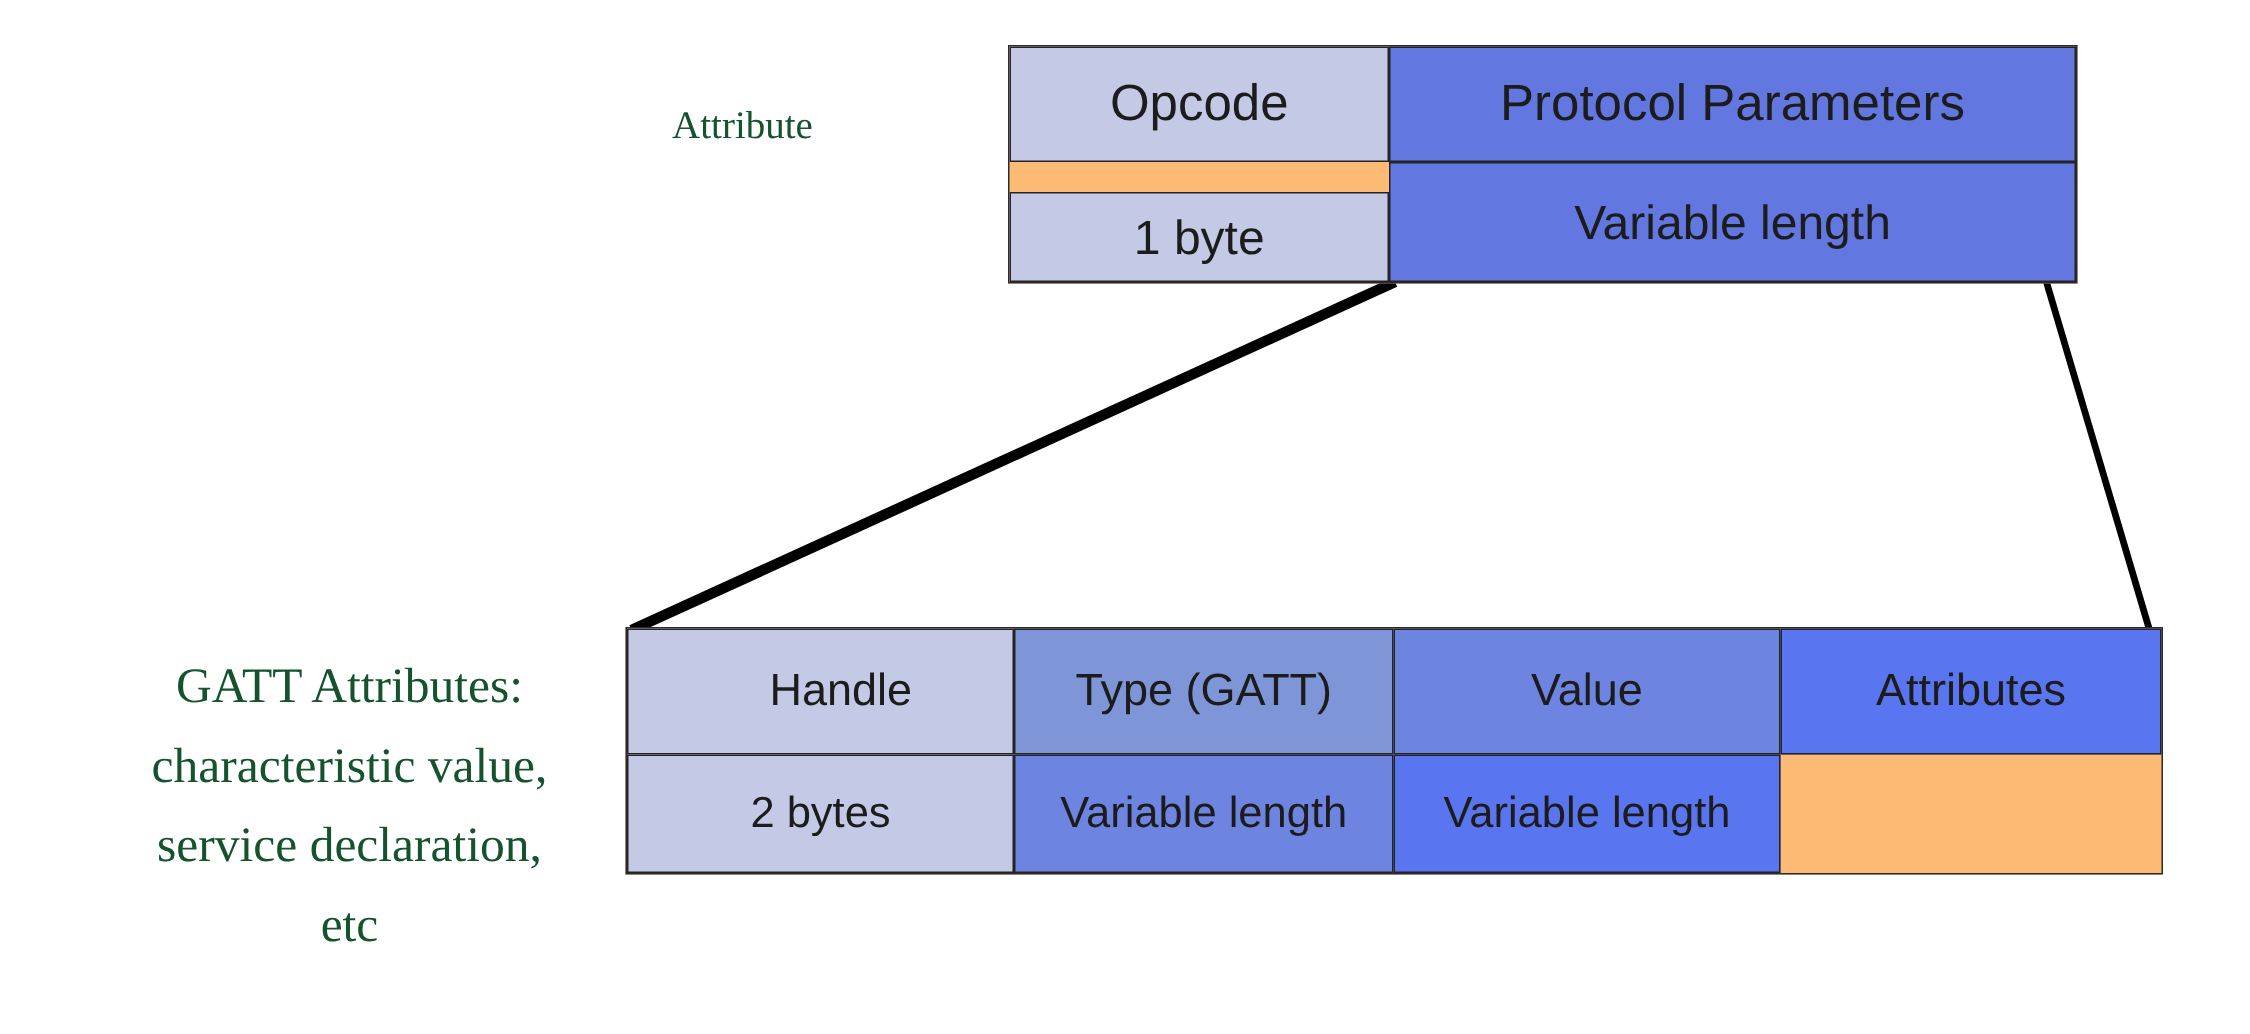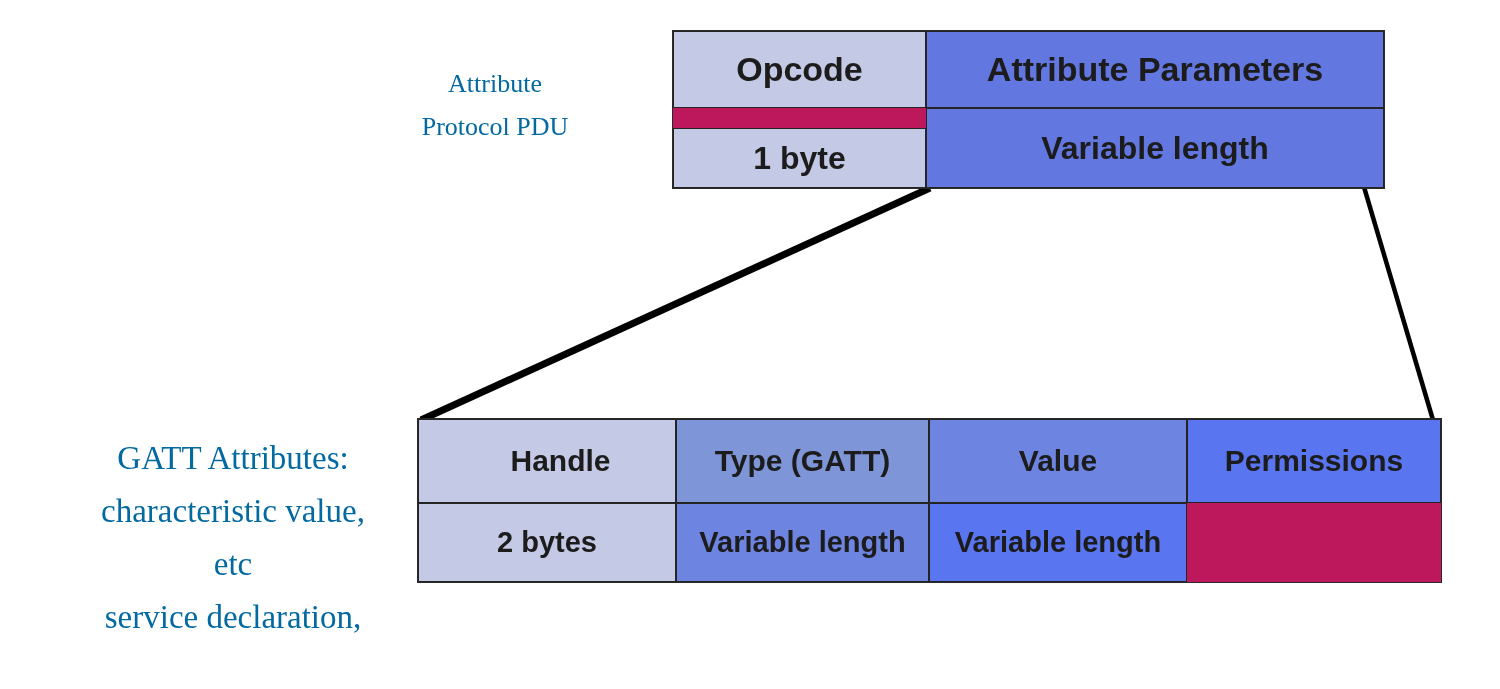--- a/index.html
+++ b/index.html
@@ -19,21 +19,21 @@
   .connector-layer {
     position: absolute;
     left: 0; top: 0;
     width: 1500px; height: 689px;
     z-index: 1;
   }
   
   .serif-label {
     position: absolute;
     font-family: "Liberation Serif", serif;
-    color: #0369a1;
+    color: #14532d;
     text-align: center;
     z-index: 2;
   }
   .pdu-label {
     left: 370px;
     top: 62px;
     width: 250px;
     font-size: 26px;
     line-height: 43px;
   }
@@ -45,22 +45,21 @@
     line-height: 53px;
     padding-left: 24px;
   }
   
   .tbl {
     position: absolute;
     display: grid;
     z-index: 2;
     color: #1c1c1c;
     border: 1px solid #2a2a2a;
-    background: #be185d;
-    font-weight: bold;
+    background: #fdba74;
   }
   .pdu-tbl {
     left: 672px;
     top: 30px;
     grid-template-columns: 253px 458px;
     grid-template-rows: 77px 80px;
   }
   .attr-tbl {
     left: 417px;
     top: 418px;
@@ -86,40 +85,39 @@
 
 <div class="canvas">
 
   <svg class="connector-layer" viewBox="0 0 1500 689" aria-hidden="true">
     <line x1="930" y1="188" x2="421" y2="420" stroke-width="7" stroke="#000000"></line>
     <line x1="1364" y1="187" x2="1433" y2="420" stroke-width="4.5" stroke="#000000"></line>
   </svg>
 
   <div class="serif-label pdu-label">
     <div>Attribute</div>
-    <div>Protocol PDU</div>
   </div>
 
   <div class="tbl pdu-tbl">
     <div class="cell hdr" style="background-color: rgb(196, 202, 230);">Opcode</div>
-    <div class="cell hdr" style="background-color: rgb(99, 119, 225);">Attribute Parameters</div>
+    <div class="cell hdr" style="background-color: rgb(99, 119, 225);">Protocol Parameters</div>
     <div class="cell sub" style="background-color: rgb(196, 202, 230); margin-top: 20px;">1 byte</div>
     <div class="cell sub" style="background-color: rgb(99, 119, 225);">Variable length</div>
   </div>
 
   <div class="serif-label gatt-label">
     <div>GATT Attributes:</div>
     <div>characteristic value,</div>
+    <div>service declaration,</div>
     <div>etc</div>
-    <div>service declaration,</div>
   </div>
 
   <div class="tbl attr-tbl">
     <div class="cell hdr" style="background-color: rgb(196, 202, 230); padding-left: 27px;">Handle</div>
     <div class="cell hdr" style="background-color: rgb(126, 150, 216);">Type (GATT)</div>
     <div class="cell hdr" style="background-color: rgb(109, 132, 224);">Value</div>
-    <div class="cell hdr" style="background-color: rgb(90, 117, 240);">Permissions</div>
+    <div class="cell hdr" style="background-color: rgb(90, 117, 240);">Attributes</div>
     <div class="cell sub" style="background-color: rgb(196, 202, 230);">2 bytes</div>
     <div class="cell sub" style="background-color: rgb(109, 132, 224);">Variable length</div>
     <div class="cell sub" style="background-color: rgb(90, 117, 240);">Variable length</div>
   </div>
 
 </div>
 
 </body></html>

